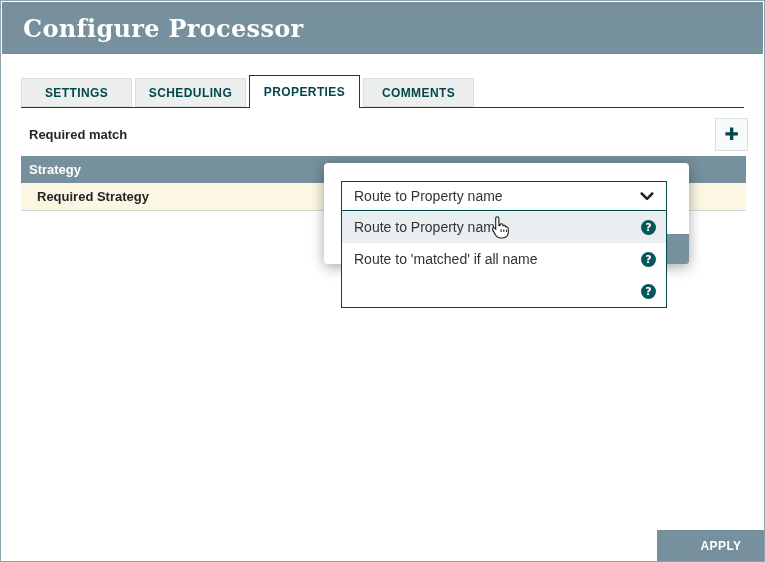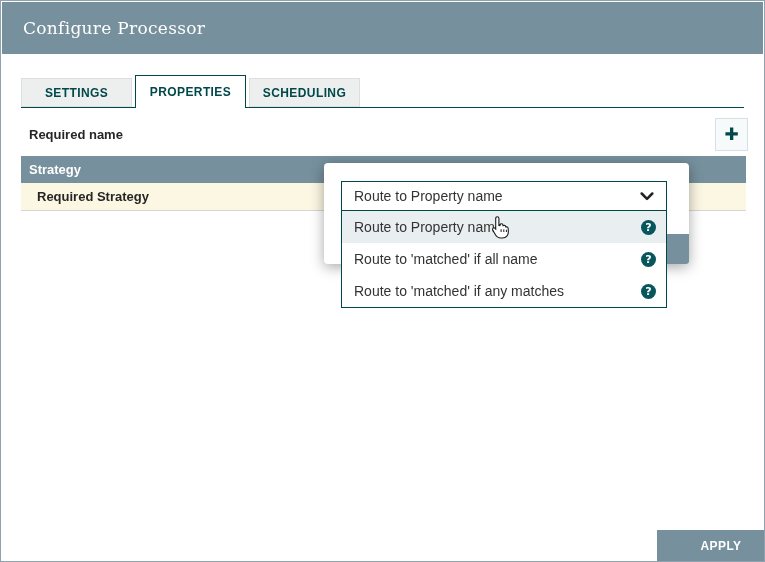--- a/index.html
+++ b/index.html
@@ -10,22 +10,22 @@
     position:relative; width:765px; height:562px;
     background:#fff; border:1px solid #8FA3AE; overflow:hidden;
   }
 
   
   .titlebar {
     position:absolute; top:1px; left:1px; right:1px; height:52px;
     background:#76909D; display:flex; align-items:center; padding-left:21px;
   }
   .titlebar .title {
-    color:#fff; font-family:"DejaVu Serif", serif; font-weight:normal;
-    font-size:17px; letter-spacing:.3px;
+    color:#fff; font-family:"DejaVu Serif", serif; font-weight:bold;
+    font-size:24px; letter-spacing:.3px;
   }
 
   
   .tabbar {
     position:absolute; top:74px; left:20px; right:20px; height:33px;
     border-bottom:1px solid #004849; display:flex; align-items:flex-end;
   }
   .tab {
     width:111px; height:29px; margin-right:3px; background:#EDEFEF;
     border:1px solid #DBDFE0; display:flex; align-items:center; justify-content:center;
@@ -112,29 +112,32 @@
 <div class="dialog">
 
   <div class="titlebar">
     <span class="title">Configure Processor</span>
   </div>
 
   <div class="tabbar">
     <div class="tab">
       <span>SETTINGS</span>
     </div>
+    <div class="tab">
+      <span>SCHEDULING</span>
+    </div>
     <div class="tab active">
       <span>PROPERTIES</span>
     </div>
     <div class="tab">
-      <span>SCHEDULING</span>
+      <span>COMMENTS</span>
     </div>
   </div>
 
-  <div class="required-label">Required name</div>
+  <div class="required-label">Required match</div>
   <div class="add-btn">
     <span class="plus">✚</span>
   </div>
 
   <div class="table-header">
     <span>Strategy</span>
   </div>
   <div class="prop-row">
     <span>Required Strategy</span>
   </div>
@@ -155,21 +158,20 @@
   <div class="options">
     <div class="option highlighted">
       <span>Route to Property name</span>
       <span class="help-icon">?</span>
     </div>
     <div class="option">
       <span>Route to 'matched' if all name</span>
       <span class="help-icon">?</span>
     </div>
     <div class="option">
-      <span>Route to 'matched' if any matches</span>
       <span class="help-icon">?</span>
     </div>
   </div>
 
   <div class="cursor">
     <svg width="22" height="25" viewBox="0 0 22 25">
       <path d="M7.3 1.8c.9 0 1.6.7 1.6 1.6v7.2l1 .15.25-.95c.2-.7.9-1.15 1.6-1.0.65.1 1.15.65 1.2 1.35l.1.6.55-.25c.85-.35 1.8.1 2.05 1.0l.1.45.6-.1c.9-.15 1.75.55 1.8 1.45l.2 3.2c.15 2.9-1.55 6.5-5.95 6.5h-1.6c-2.6 0-4.2-1.3-5.5-3.5l-2.55-4.35c-.4-.7-.25-1.55.4-2.05.6-.45 1.45-.35 1.95.2l.6.7V3.4c0-.9.7-1.6 1.6-1.6z" fill="#fff" stroke="#1a1a1a" stroke-width="1.1"></path>
       <path d="M11.1 14.2v2.8 M13.8 14.4v2.6 M16.4 14.8v2.2" fill="none" stroke="#1a1a1a" stroke-width="1"></path>
     </svg>
   </div>

